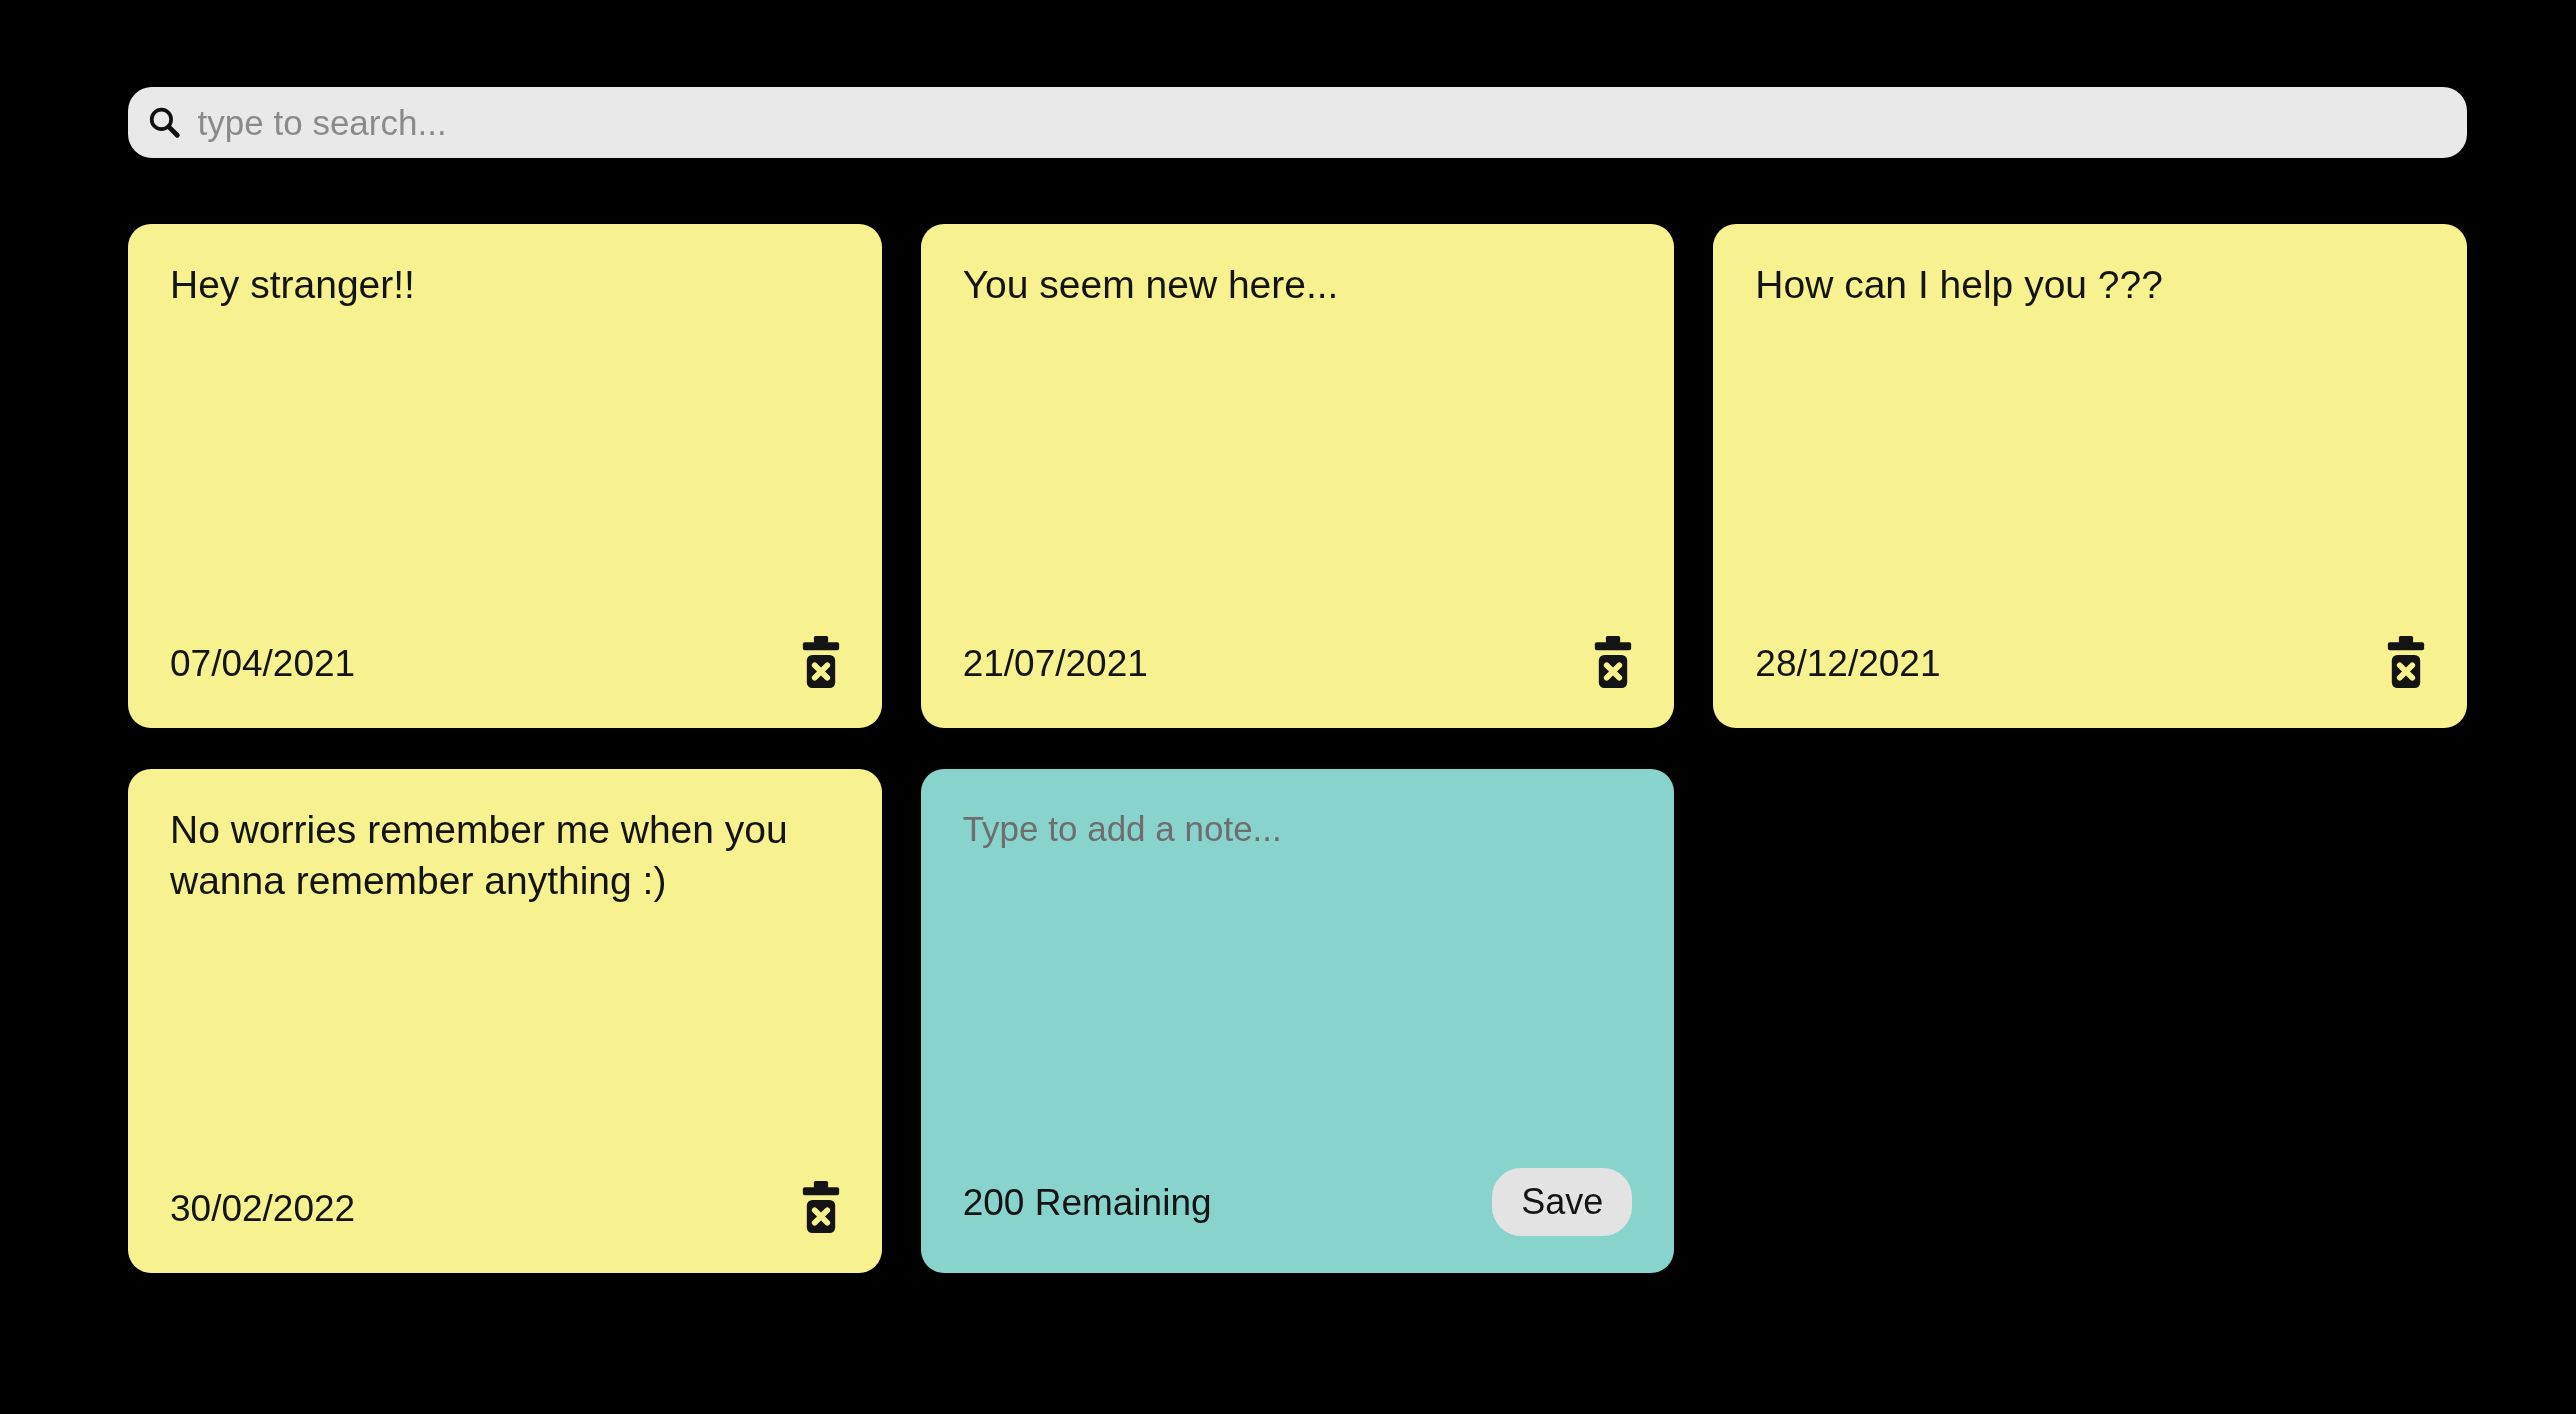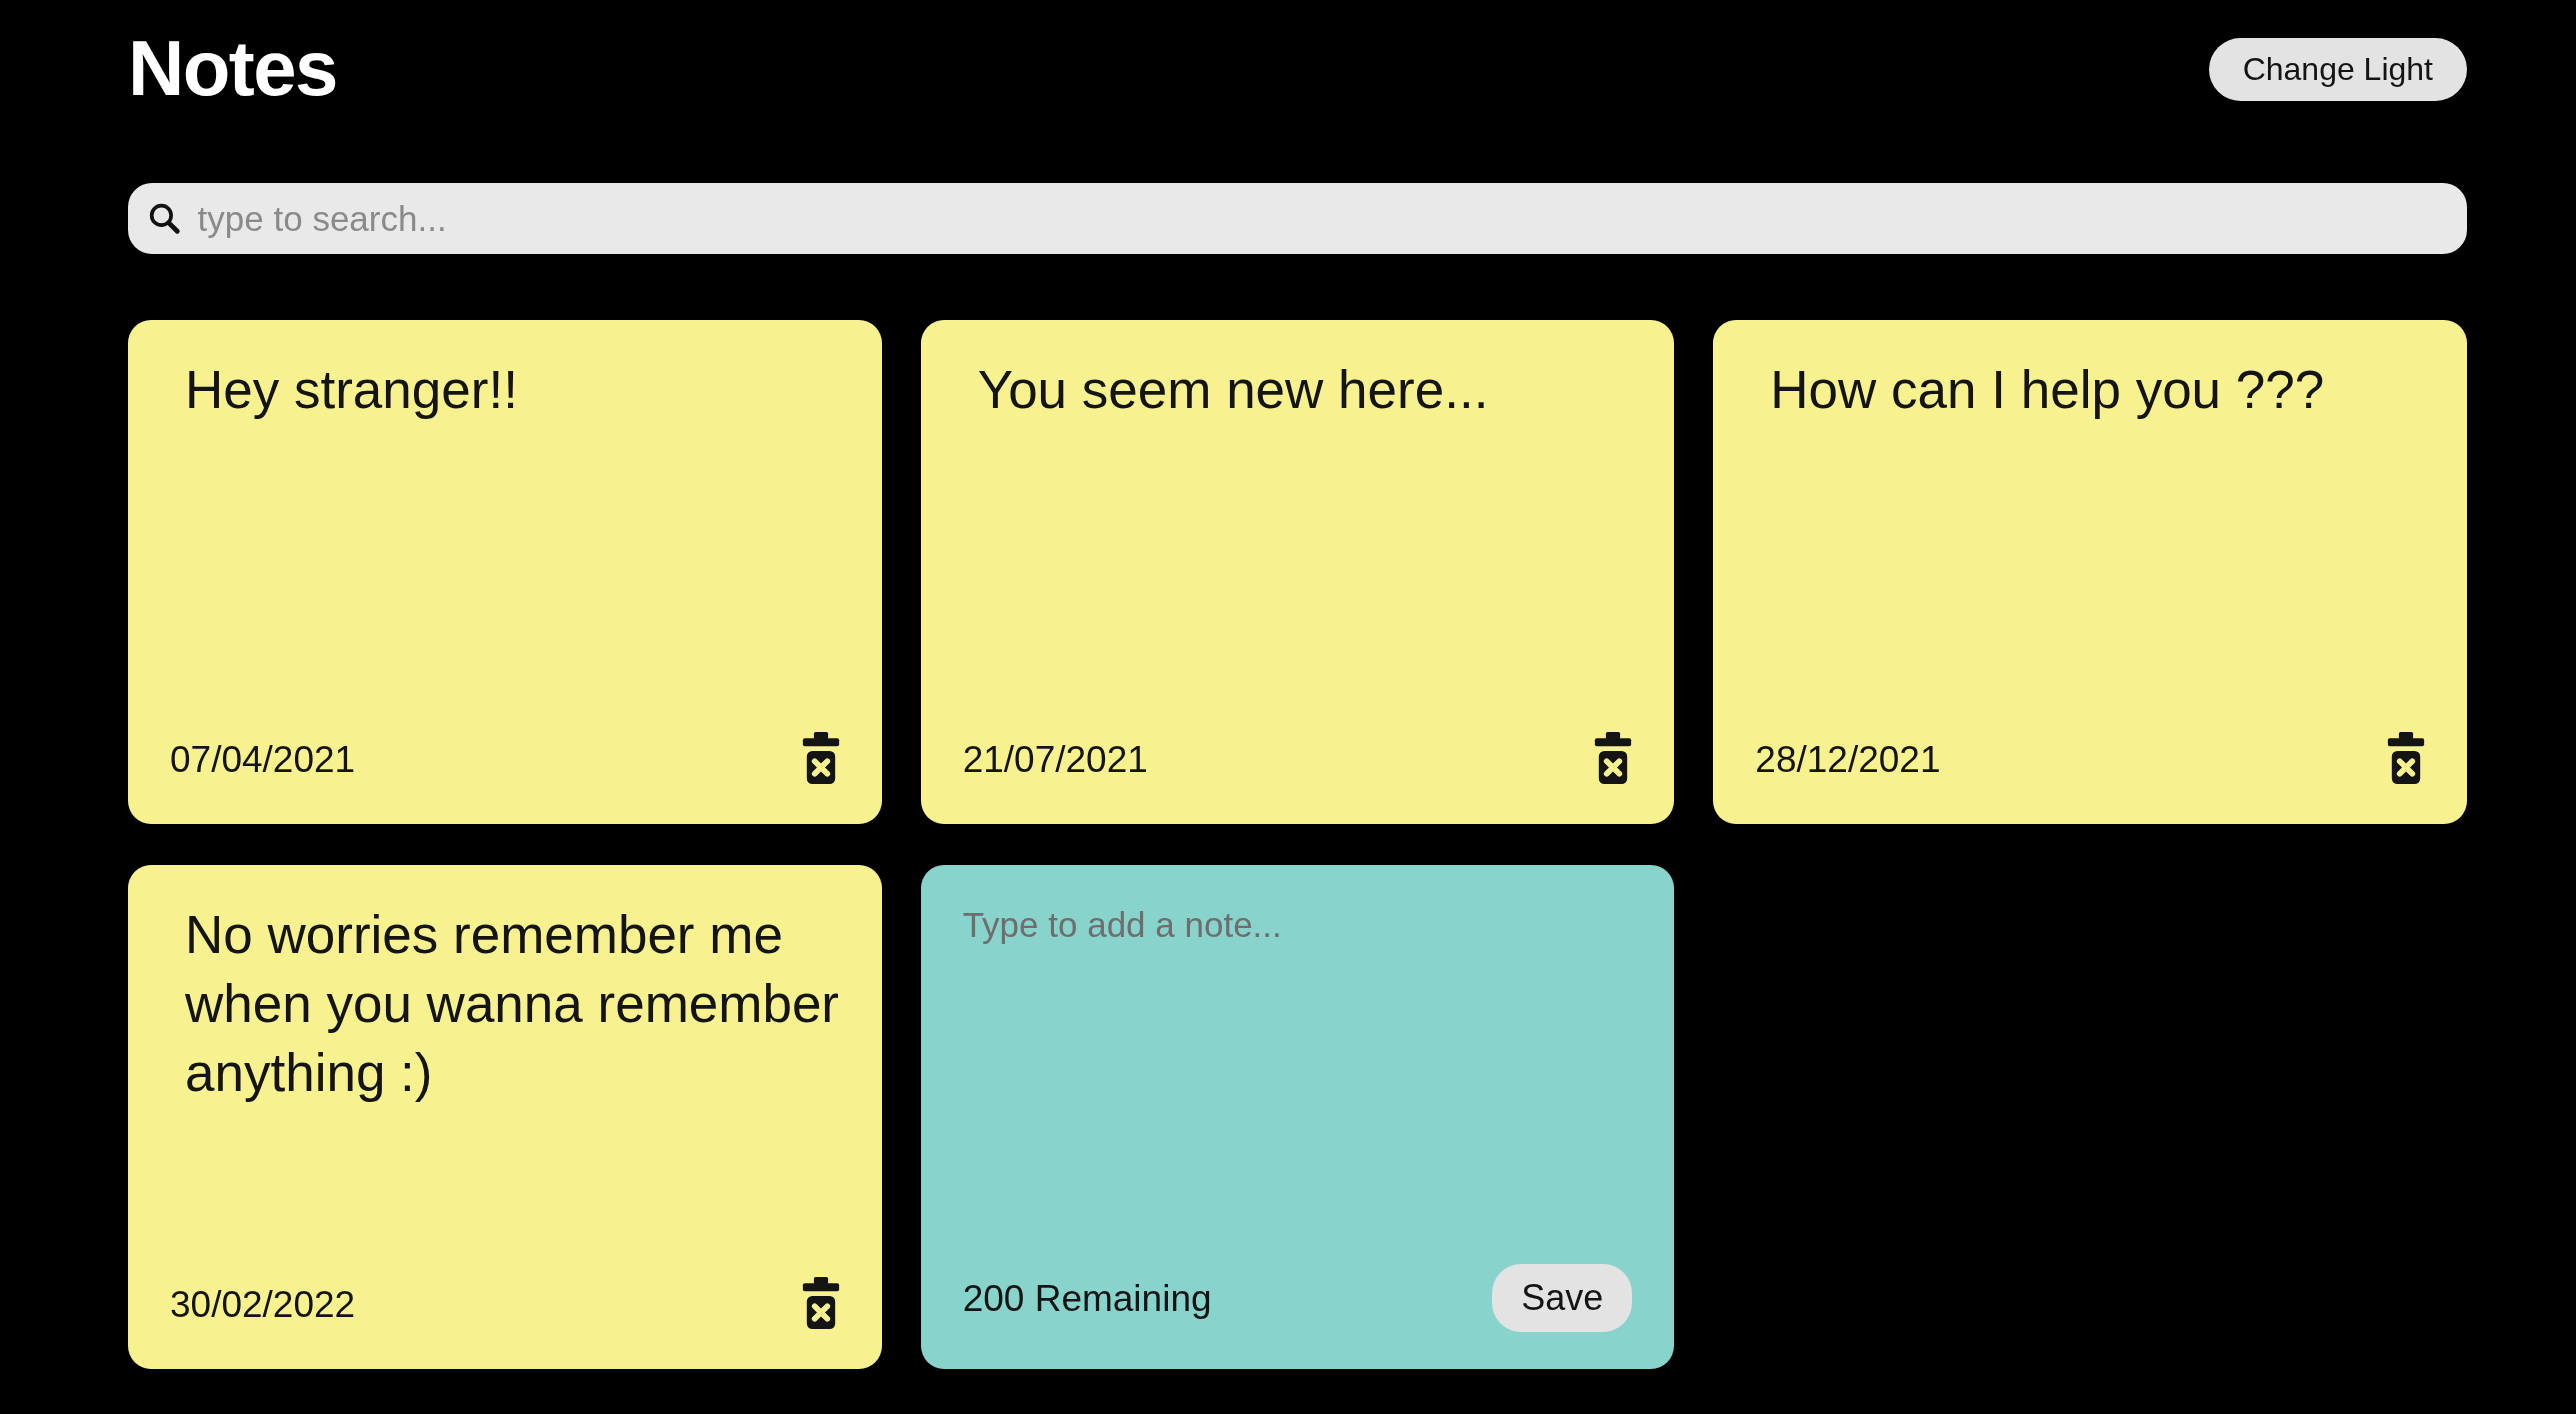--- a/index.html
+++ b/index.html
@@ -59,22 +59,22 @@
     column-gap:39px;row-gap:41px;
   }
   .card{
     height:504px;border-radius:23px;
     padding:36px 42px 37px 42px;
     display:flex;flex-direction:column;
   }
   .card.yellow{background:var(--note-yellow);}
   .card.teal{background:var(--composer-teal);}
   .note-text{
-    color:var(--text-black);font-size:53px;line-height:1.3;
-    white-space:pre-wrap;word-wrap:break-word;margin-left:15px;
+    color:var(--text-black);font-size:39px;line-height:1.3;
+    white-space:pre-wrap;word-wrap:break-word;
   }
   .card-footer{
     margin-top:auto;
     display:flex;justify-content:space-between;align-items:center;
   }
   .note-date{color:var(--text-black);font-size:37px;line-height:1;}
   .icon-btn{
     border:none;background:transparent;cursor:pointer;
     display:flex;align-items:center;justify-content:center;padding:0;
   }
@@ -86,24 +86,20 @@
   }
   .composer-input::placeholder{color:var(--mono-placeholder-gray);}
   .remaining{color:var(--text-black);font-size:37px;line-height:1;}
   .save-btn{height:68px;padding:0 29px;border-radius:29px;font-size:36px;}
 </style>
 </head>
 <body>
 
 <div class="page">
 
-  <div class="topbar">
-    <h1 class="title">Notes</h1>
-    <button class="pill-btn">Change Light</button>
-  </div>
 
   <div class="searchbar">
     <span class="search-icon-wrap">
       <svg width="37" height="37" viewBox="0 0 24 24" fill="none">
         <circle cx="10" cy="10" r="6.3" stroke="#111111" stroke-width="2.4"></circle>
         <line x1="14.8" y1="14.8" x2="20.3" y2="20.3" stroke="#111111" stroke-width="3.1" stroke-linecap="round"></line>
       </svg>
     </span>
     <input type="text" placeholder="type to search..." style="">
   </div>

